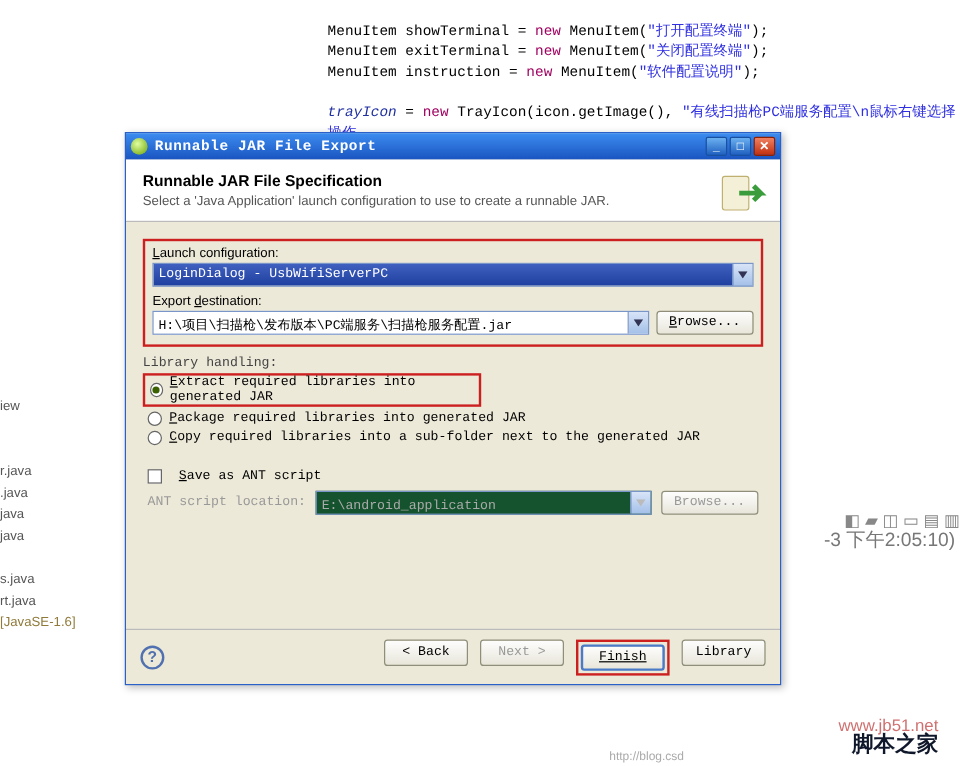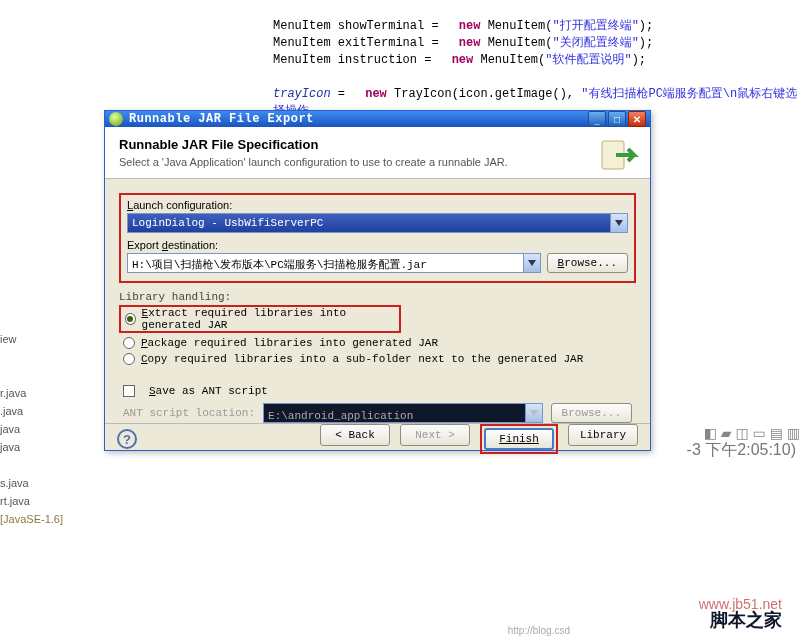--- a/index.html
+++ b/index.html
@@ -15,21 +15,21 @@
   }
   .bg-code {
     position: absolute;
     top: 18px;
     left: 273px;
     font-family: "Courier New", monospace;
     font-size: 12px;
     line-height: 17px;
     color: #000;
   }
-  .bg-code .kw { color: #a00060; font-weight: bold; margin-left: 13px; }
+  .bg-code .kw { color: #a00060; font-weight: normal; }
   .bg-code .str { color: #3030e0; }
   .bg-code .ital { font-style: italic; color: #2030a0; }
 
   .bg-left-files {
     position: absolute;
     top: 330px;
     left: 0;
     font-family: Tahoma, sans-serif;
     font-size: 11px;
     line-height: 18px;
@@ -52,21 +52,21 @@
     top: 440px;
     font-size: 16px;
     color: #777;
   }
 
   .dialog {
     position: absolute;
     left: 104px;
     top: 110px;
     width: 547px;
-    height: 341px;
+    height: 461px;
     background: #ece9d8;
     border: 1px solid #2a60c8;
     box-shadow: 2px 2px 6px rgba(0,0,0,0.25);
     display: flex;
     flex-direction: column;
   }
   .titlebar {
     background: linear-gradient(to bottom, #3c8cf0, #1a54c0);
     color: #fff;
     font-size: 12px;
@@ -183,21 +183,21 @@
     width: 12px; height: 12px; border-radius: 50%;
     border: 1px solid #666; background: #fff;
     display: inline-flex; align-items: center; justify-content: center;
   }
   .radio.checked::after { content: ""; width: 6px; height: 6px; background: #3a6000; border-radius: 50%; }
 
   .chk-row { margin-top: 18px; display: flex; align-items: center; gap: 14px; padding: 0 4px; font-family: "Courier New", monospace; font-size: 11px; }
   .chk { width: 12px; height: 12px; border: 1px solid #666; background: #fff; }
 
   .ant-row { margin-top: 6px; display: flex; align-items: center; gap: 8px; padding: 0 4px; font-family: "Courier New", monospace; font-size: 11px; color: #999; }
-  .ant-row .text-combo { background: #0f172a; color: #aaa; }
+  .ant-row .text-combo { background: #14532d; color: #aaa; }
 
   .footer {
     border-top: 1px solid #bbb;
     height: 46px;
     display: flex; align-items: center;
     padding: 0 12px;
   }
   .help-icon {
     width: 20px; height: 20px; border: 2px solid #5070b0; border-radius: 50%;
     color: #5070b0; font-weight: bold; font-size: 13px;

